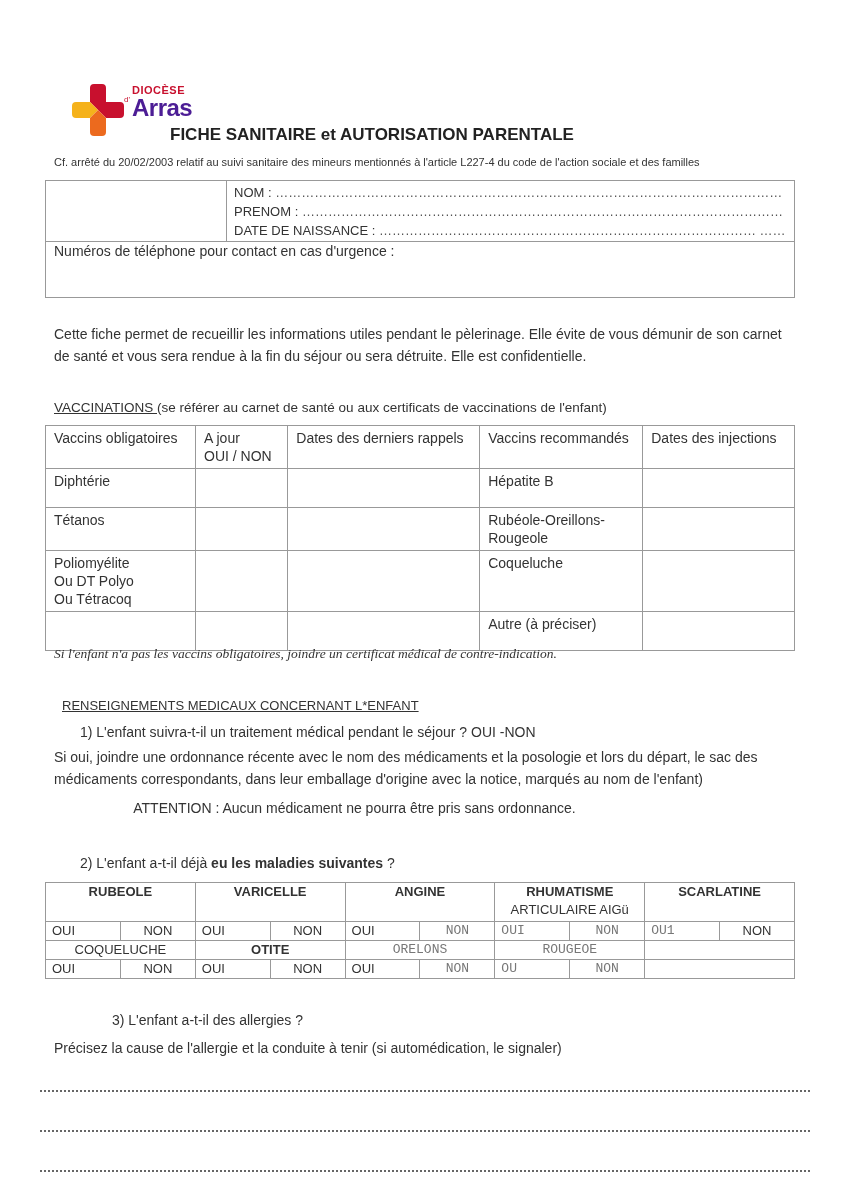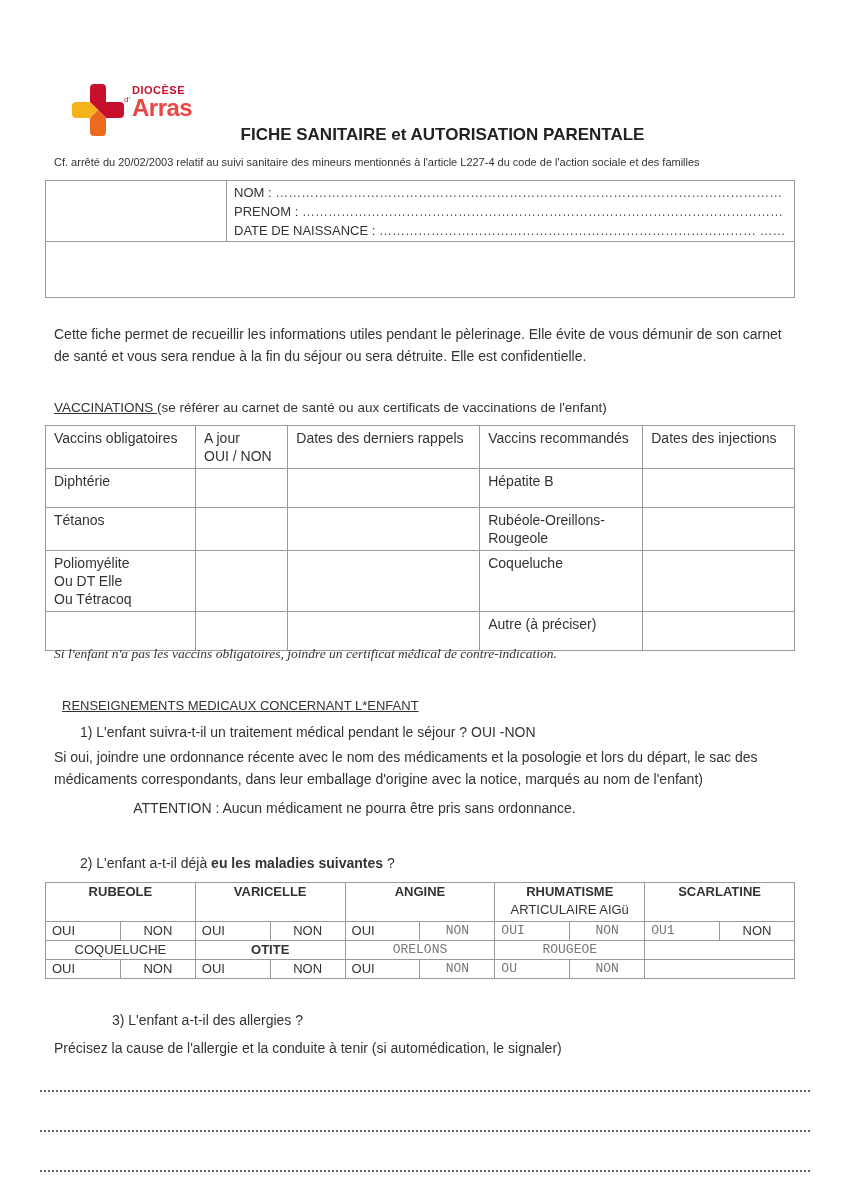--- a/index.html
+++ b/index.html
@@ -1,23 +1,23 @@
 <!DOCTYPE html>
 <html><head>
 <meta charset="utf-8">
 <style>
   html, body { margin:0; padding:0; background:#ffffff; }
   body { width:849px; height:1200px; position:relative; overflow:hidden;
          font-family:"Liberation Sans", sans-serif; color:#222; }
   .abs { position:absolute; }
   .logo { left:72px; top:84px; width:130px; height:56px; }
   .logo-text-small { position:absolute; left:60px; top:0px; font-size:11px; color:#c8102e; letter-spacing:0.5px; font-weight:bold; }
-  .logo-text-big { position:absolute; left:58px; top:8px; font-size:24px; color:#ef4444; font-weight:bold; letter-spacing:-0.5px; }
+  .logo-text-big { position:absolute; left:58px; top:8px; font-size:24px; color:#4c1d95; font-weight:bold; letter-spacing:-0.5px; }
   .logo-text-d { position:absolute; left:52px; top:11px; font-size:8px; color:#c8102e; }
-  .title { left:0; width:715px; top:125px; text-align:center; font-size:17px; font-weight:bold; color:#222; padding-left:170px; box-sizing:border-box; }
+  .title { left:0; width:715px; top:125px; font-size:17px; font-weight:bold; color:#222; padding-left:170px; box-sizing:border-box; }
   .subtitle { left:54px; top:156px; font-size:11px; color:#333; }
 
   .idbox { left:45px; top:180px; width:750px; height:118px; border:1.5px solid #999; box-sizing:border-box; }
   .idbox .topleft { position:absolute; left:0; top:0; width:180px; height:60px; border-right:1.5px solid #999; }
   .idbox .hline { position:absolute; left:0; top:60px; width:100%; border-top:1.5px solid #999; }
   .idbox .fields { position:absolute; left:188px; top:2px; width:550px; font-size:13px; line-height:19px; color:#333; }
   .idbox .field { white-space:nowrap; overflow:hidden; }
   .dots { color:#555; letter-spacing:0px; }
   .idbox .phone { position:absolute; left:8px; top:62px; font-size:14px; color:#333; }
 
@@ -66,20 +66,21 @@
 <div class="abs subtitle">Cf. arrêté du 20/02/2003 relatif au suivi sanitaire des mineurs mentionnés à l'article L227-4 du code de l'action sociale et des familles</div>
 
 <div class="abs idbox">
   <div class="topleft"></div>
   <div class="hline"></div>
   <div class="fields">
     <div class="field"><span>NOM : </span><span class="dots">…………………………………………………………………………………………………………………………</span></div>
     <div class="field"><span>PRENOM  : </span><span class="dots">………………………………………………………………………………………………………………………</span></div>
     <div class="field"><span>DATE DE NAISSANCE : </span><span class="dots">…………………………………………………………………………… ……………………</span></div>
   </div>
+  <div class="phone">Numéros de téléphone  pour contact en cas d'urgence :</div>
 </div>
 
 <div class="abs intro">Cette fiche permet de recueillir les informations utiles pendant le pèlerinage. Elle évite de vous démunir de son carnet de santé et vous sera rendue à la fin du séjour ou sera détruite. Elle est confidentielle.</div>
 
 <div class="abs vacc-head"><span class="u">VACCINATIONS </span><span>(se référer au carnet de santé ou aux certificats de vaccinations de l'enfant)</span></div>
 
 <table class="vtable">
   <tbody>
       <tr style="height:40px">
     <td class="c1"><span>Vaccins obligatoires</span></td>
@@ -104,21 +105,21 @@
     <td></td>
     <td>
           <div>Rubéole-Oreillons-</div>
           <div>Rougeole</div>
         </td>
     <td></td>
   </tr>
   <tr style="height:60px">
     <td>
           <div>Poliomyélite</div>
-          <div>Ou DT Elle</div>
+          <div>Ou DT Polyo</div>
           <div>Ou Tétracoq</div>
         </td>
     <td></td>
     <td></td>
     <td>Coqueluche</td>
     <td></td>
   </tr>
   <tr style="height:39px">
     <td></td>
     <td></td>

